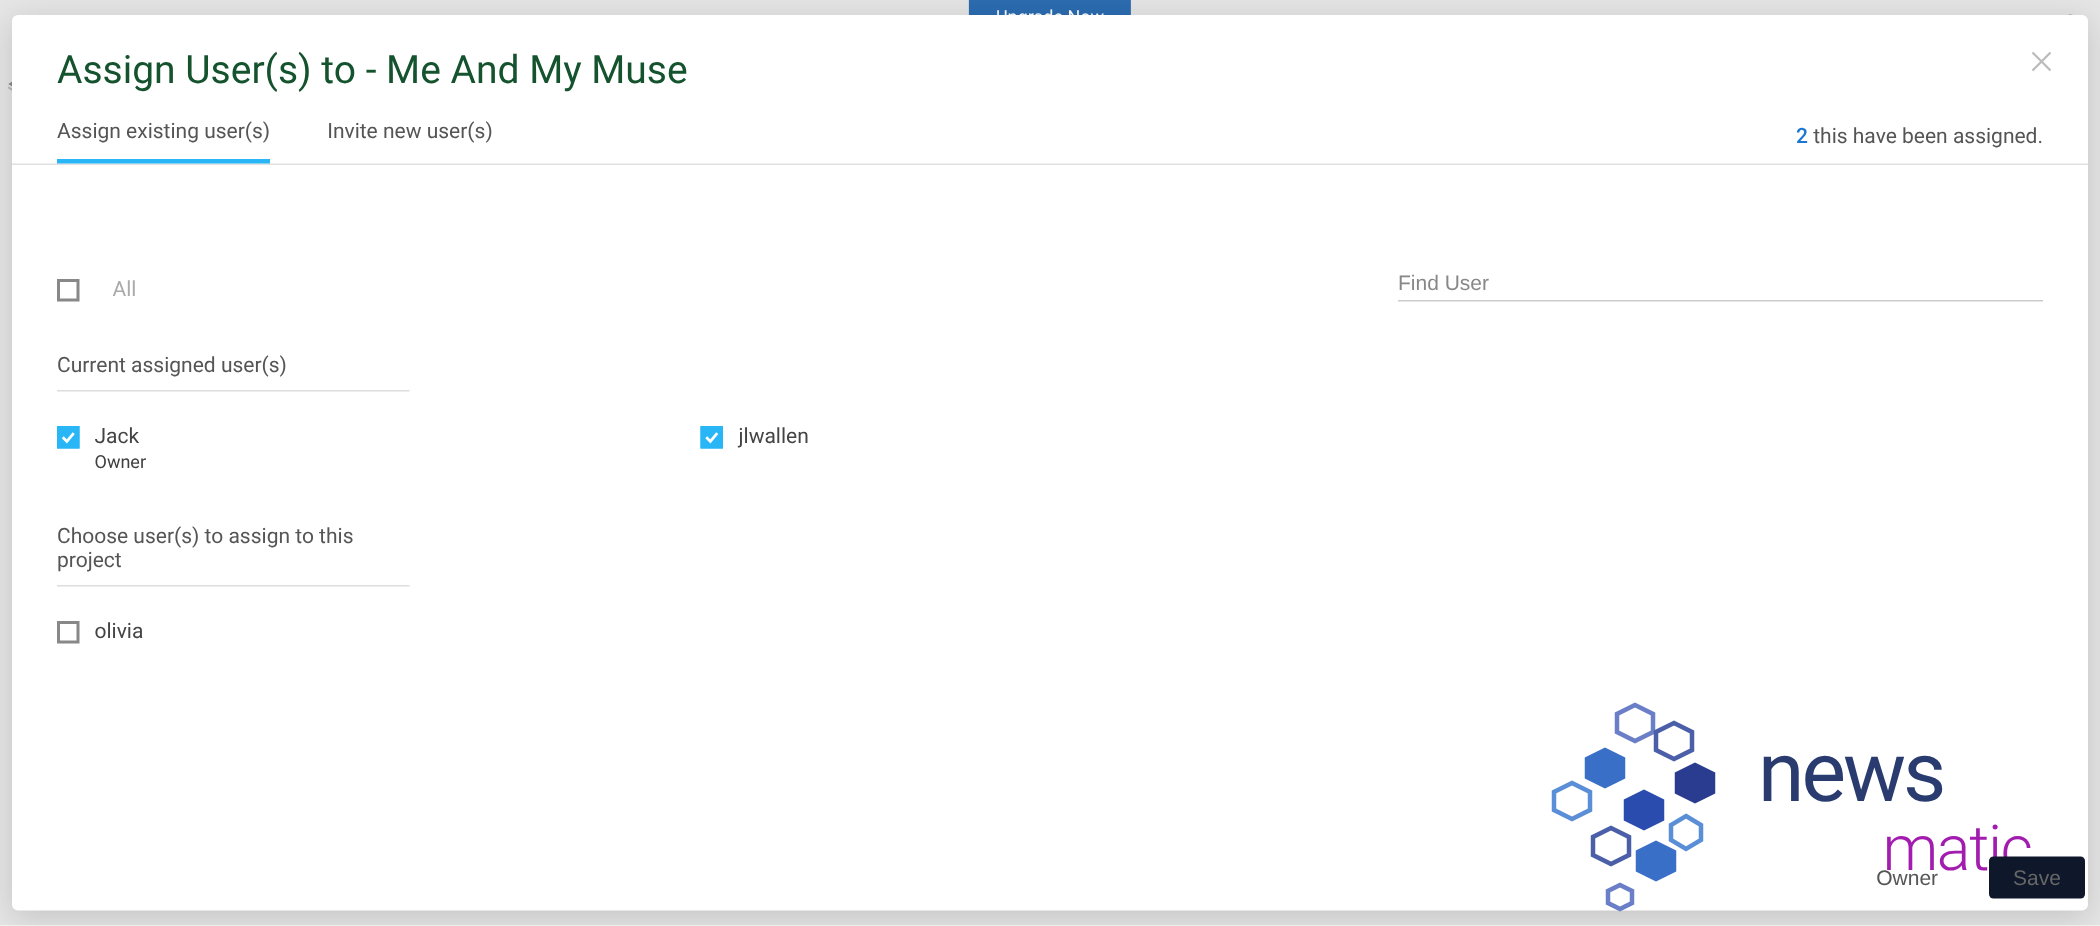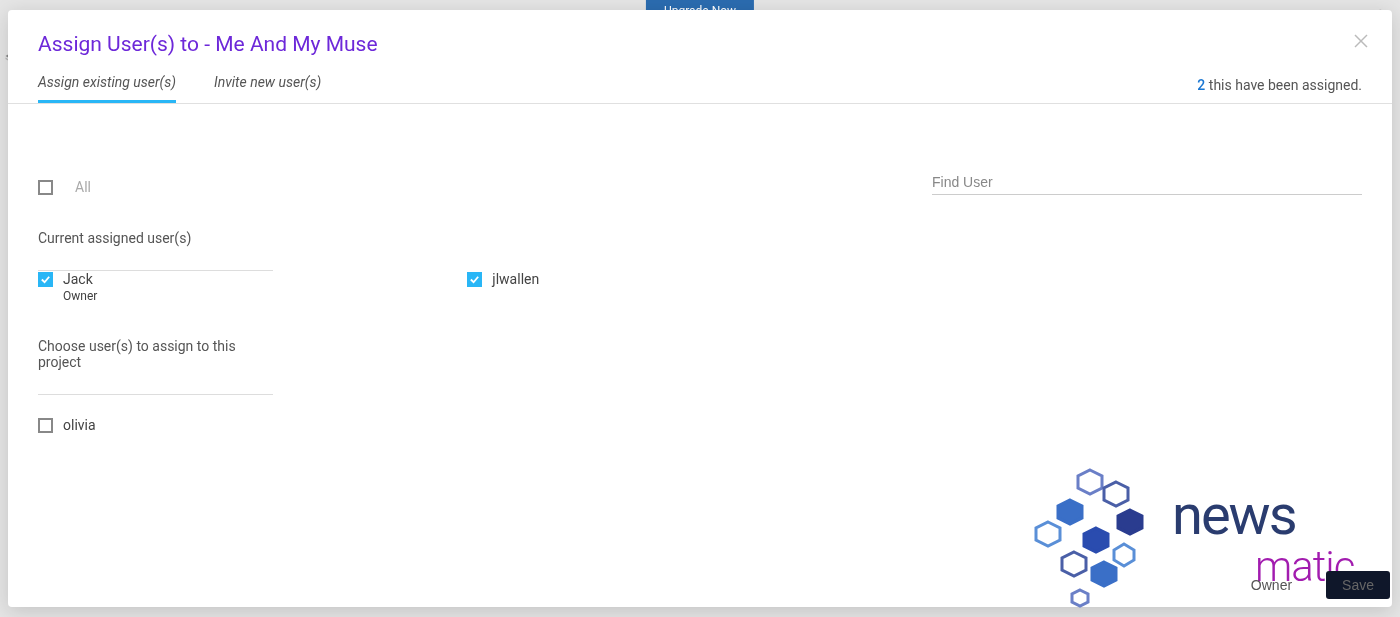--- a/index.html
+++ b/index.html
@@ -53,23 +53,23 @@
       padding: 0;
       display: flex;
       flex-direction: column;
       z-index: 10;
     }
     .modal-header {
       padding: 22px 30px 0 30px;
       position: relative;
     }
     .modal-title {
-      font-size: 21px;
+      font-size: 26px;
       font-weight: 400;
-      color: #6d28d9;
+      color: #14532d;
     }
     .close-btn {
       position: absolute;
       top: 22px;
       right: 22px;
       cursor: pointer;
       color: #bbb;
       font-size: 22px;
       line-height: 1;
       background: none;
@@ -85,21 +85,20 @@
     .tabs {
       display: flex;
       gap: 38px;
     }
     .tab {
       font-size: 14px;
       color: #555;
       padding-bottom: 10px;
       cursor: pointer;
       border-bottom: 3px solid transparent;
-      font-style: italic;
     }
     .tab.active {
       border-bottom: 3px solid #29b6f6;
     }
     .assigned-msg {
       font-size: 14px;
       color: #555;
       padding-bottom: 10px;
     }
     .assigned-msg .count {
@@ -160,28 +159,29 @@
       padding: 4px 0;
       outline: none;
       color: #555;
     }
     .find-user input::placeholder {
       color: #888;
     }
     .section-header {
       font-size: 14px;
       color: #555;
-      padding-bottom: 24px;
+      padding-bottom: 8px;
       border-bottom: 1px solid #ddd;
       width: 235px;
       margin-top: 35px;
     }
     .user-list {
       display: flex;
       gap: 370px;
+      margin-top: 22px;
     }
     .user-item {
       display: flex;
       align-items: flex-start;
       gap: 10px;
     }
     .user-name {
       font-size: 14px;
       color: #444;
     }

